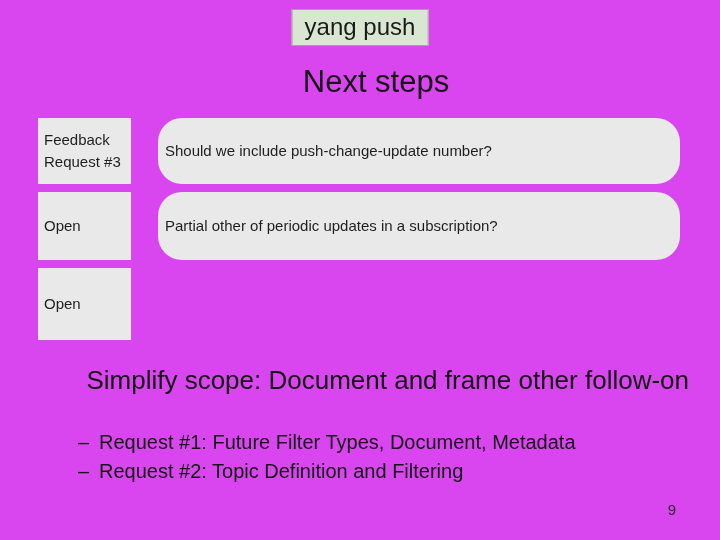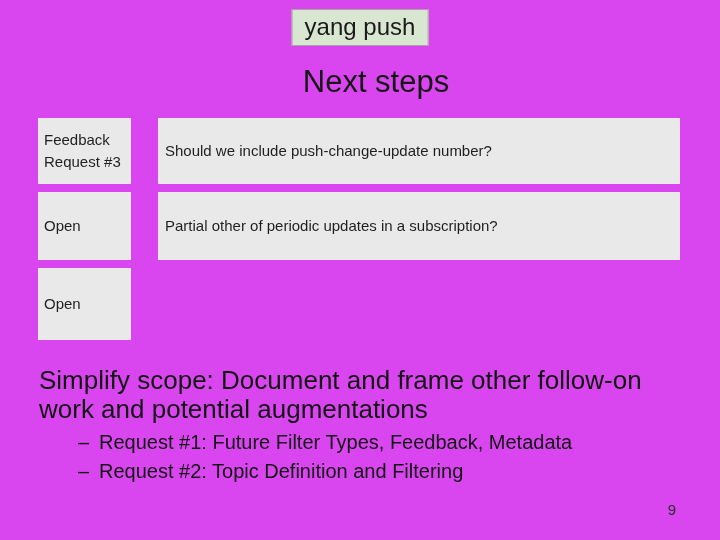--- a/index.html
+++ b/index.html
@@ -56,31 +56,32 @@
   }
   .cell {
     background: var(--cell-bg, #e9e9e9);
     display: flex;
     align-items: center;
     font-size: 15px;
     line-height: 22px;
     color: var(--text, #1f1f1f);
   }
   .cell.label { padding: 2px 4px 2px 6px; }
-  .cell.desc  { padding: 2px 52px 2px 7px; }
+  .cell.desc  { padding: 2px 52px 2px 7px; border-radius: 24px; }
 
   
   .scope {
     position: absolute;
     left: 39px;
     top: 366px;
     width: 650px;
     font-size: 26px;
     line-height: 29px;
     color: #141414;
+    text-align: right;
   }
 
   
   .bullets {
     position: absolute;
     left: 78px;
     top: 428px;
     margin: 0;
     padding: 0;
     list-style: none;
@@ -135,27 +136,26 @@
     </div>
 
     <div class="cell label">
       <span>Open</span>
     </div>
 
   </div>
 
   <div class="scope">
     <div>Simplify scope: Document and frame other follow-on</div>
-    <div>work and potential augmentations</div>
   </div>
 
   <ul class="bullets">
     <li>
       <span class="dash">–</span>
-      <span>Request #1: Future Filter Types, Feedback, Metadata</span>
+      <span>Request #1: Future Filter Types, Document, Metadata</span>
     </li>
     <li>
       <span class="dash">–</span>
       <span>Request #2: Topic Definition and Filtering</span>
     </li>
   </ul>
 
   <div class="page-number">9</div>
 
 </div>

